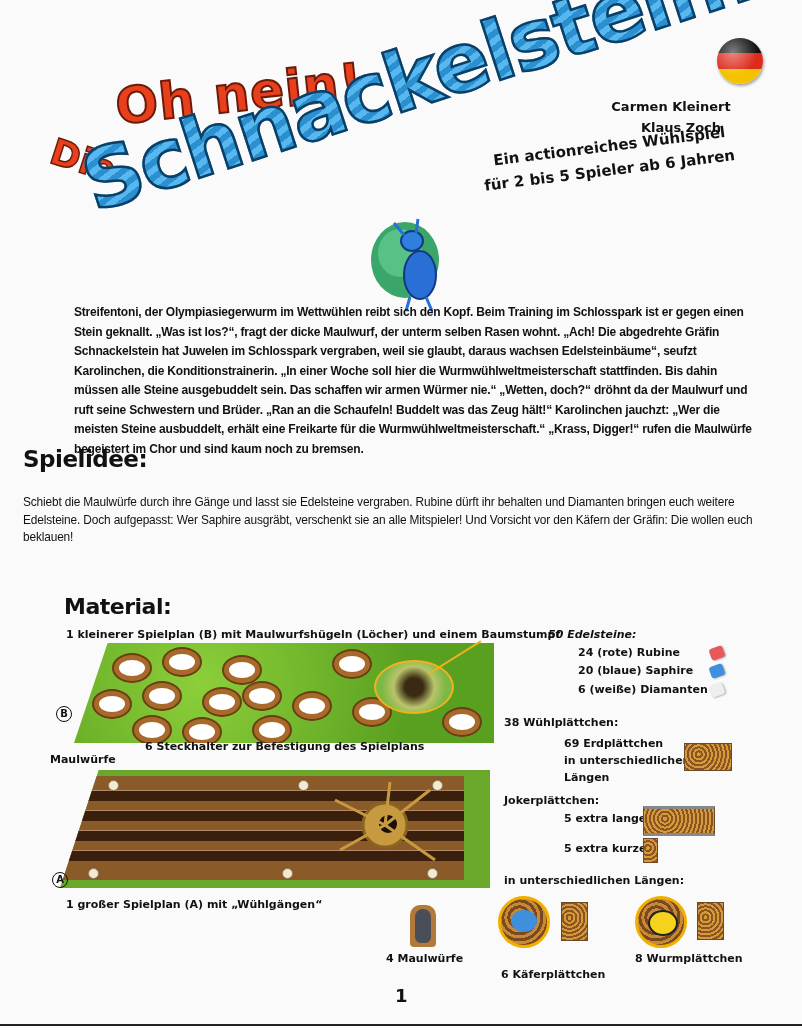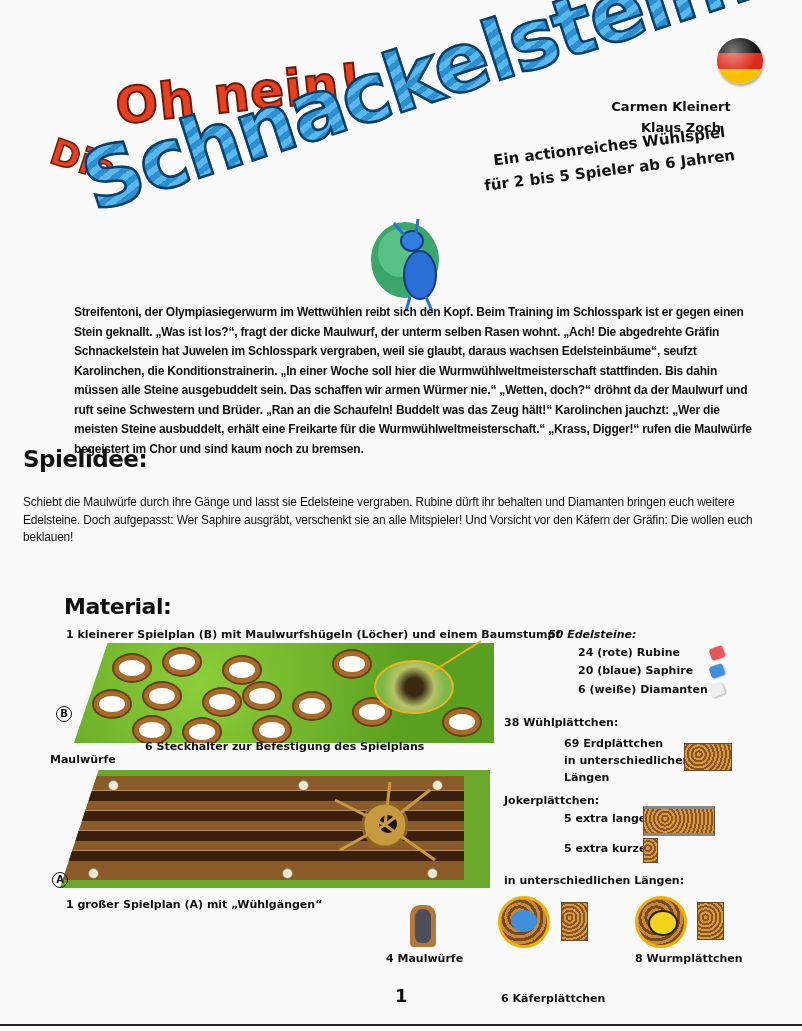--- a/index.html
+++ b/index.html
@@ -185,21 +185,21 @@
   <div class="tile" style="left:643px;top:838px;width:13px;height:23px"></div>
   <div class="lbl" style="left:504px;top:874px;">in unterschiedlichen Längen:</div>
 
   <div class="mole"></div>
   <div class="lbl" style="left:386px;top:952px;">4 Maulwürfe</div>
 
   <div class="token" style="left:498px;top:896px">
     <div class="face" style="background:#3f8fdc"></div>
   </div>
   <div class="tile" style="left:561px;top:902px;width:25px;height:37px"></div>
-  <div class="lbl" style="left:501px;top:992px;text-align:center;">6 Käferplättchen</div>
+  <div class="lbl" style="left:501px;top:968px;text-align:center;">6 Käferplättchen</div>
 
   <div class="token" style="left:635px;top:896px">
     <div class="face" style="background:#f5d21c;border:2px solid #222"></div>
   </div>
   <div class="tile" style="left:697px;top:902px;width:25px;height:36px"></div>
   <div class="lbl" style="left:635px;top:952px;">8 Wurmplättchen</div>
 
   <div class="page-num">1</div>
 </div>
 <div class="bottom-rule"></div>

